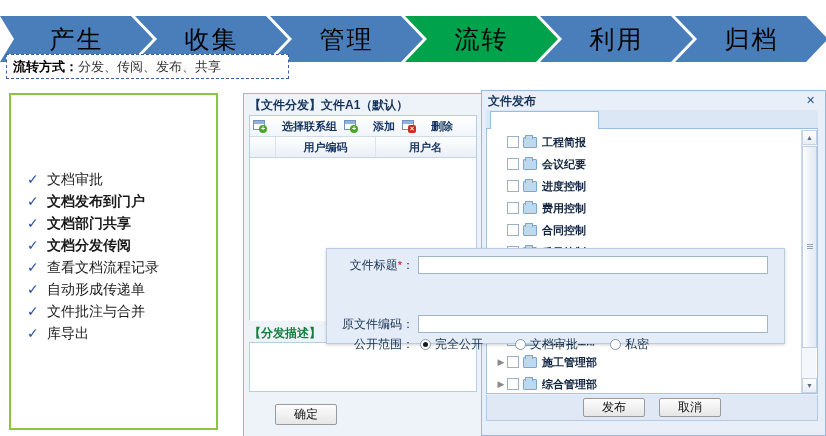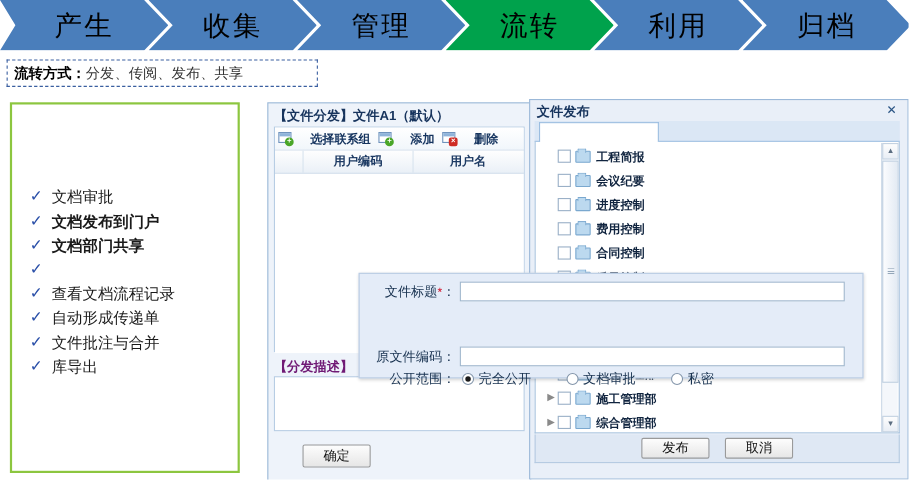--- a/index.html
+++ b/index.html
@@ -4,21 +4,21 @@
 <style>
   html,body{margin:0;padding:0;}
   body{
     width:826px;height:436px;background:#ffffff;overflow:hidden;
     font-family:"Liberation Sans","DejaVu Sans",sans-serif;
     -webkit-font-smoothing:none;
   }
   #root{position:relative;width:826px;height:436px;}
 
   
-  .process-bar{position:absolute;left:0;top:0;width:826px;height:46px;}
+  .process-bar{position:absolute;left:0;top:16px;width:826px;height:46px;}
   .chev{
     position:absolute;top:0;height:46px;
     display:flex;align-items:center;justify-content:center;
     color:#000;font-size:25px;letter-spacing:2px;
     font-family:"DejaVu Serif","Liberation Serif",serif;
     -webkit-clip-path:polygon(0 0, calc(100% - 22px) 0, 100% 50%, calc(100% - 22px) 100%, 0 100%, 22px 50%);
     clip-path:polygon(0 0, calc(100% - 22px) 0, 100% 50%, calc(100% - 22px) 100%, 0 100%, 22px 50%);
   }
   .chev.first{
     -webkit-clip-path:polygon(0 0, calc(100% - 22px) 0, 100% 50%, calc(100% - 22px) 100%, 0 100%, 14px 50%);
@@ -91,21 +91,21 @@
   .dist-head .col{
     font-size:11px;font-weight:bold;color:#1d3a63;text-align:center;
     border-right:1px solid #d8e3ee;height:100%;line-height:20px;box-sizing:border-box;
   }
   .dist-head .c0{width:26px;}
   .dist-head .c1{width:100px;}
   .dist-head .c2{width:99px;border-right:none;}
   .dist-body{height:163px;background:#fff;}
 
   .dist-sub-title{
-    position:absolute;left:5px;top:231px;font-size:12px;font-weight:bold;color:#701a75;
+    position:absolute;left:5px;top:231px;font-size:12px;font-weight:bold;color:#15803d;
   }
   .dist-desc{
     position:absolute;left:5px;top:248px;width:228px;height:50px;
     background:#fff;border:1px solid #b7cde4;box-sizing:border-box;
   }
   .dist-btn-bar{position:absolute;left:5px;top:310px;width:228px;height:24px;}
   .btn{
     font-size:12px;color:#111;background:linear-gradient(#fdfdfd,#e6e6e6);
     border:1px solid #9a9a9a;border-radius:2px;box-sizing:border-box;
     display:inline-flex;align-items:center;justify-content:center;cursor:default;
@@ -279,20 +279,21 @@
         <div class="feat-row bold">
           <span class="feat-check" style="color: rgb(42, 79, 168);">✓</span>
           <span class="feat-label">文档发布到门户</span>
         </div>
         <div class="feat-row bold">
           <span class="feat-check" style="color: rgb(42, 79, 168);">✓</span>
           <span class="feat-label">文档部门共享</span>
         </div>
         <div class="feat-row bold">
           <span class="feat-check" style="color: rgb(42, 79, 168);">✓</span>
+          <span class="feat-label">文档分发传阅</span>
         </div>
         <div class="feat-row">
           <span class="feat-check" style="color: rgb(42, 79, 168);">✓</span>
           <span class="feat-label">查看文档流程记录</span>
         </div>
         <div class="feat-row">
           <span class="feat-check" style="color: rgb(42, 79, 168);">✓</span>
           <span class="feat-label">自动形成传递单</span>
         </div>
         <div class="feat-row">

